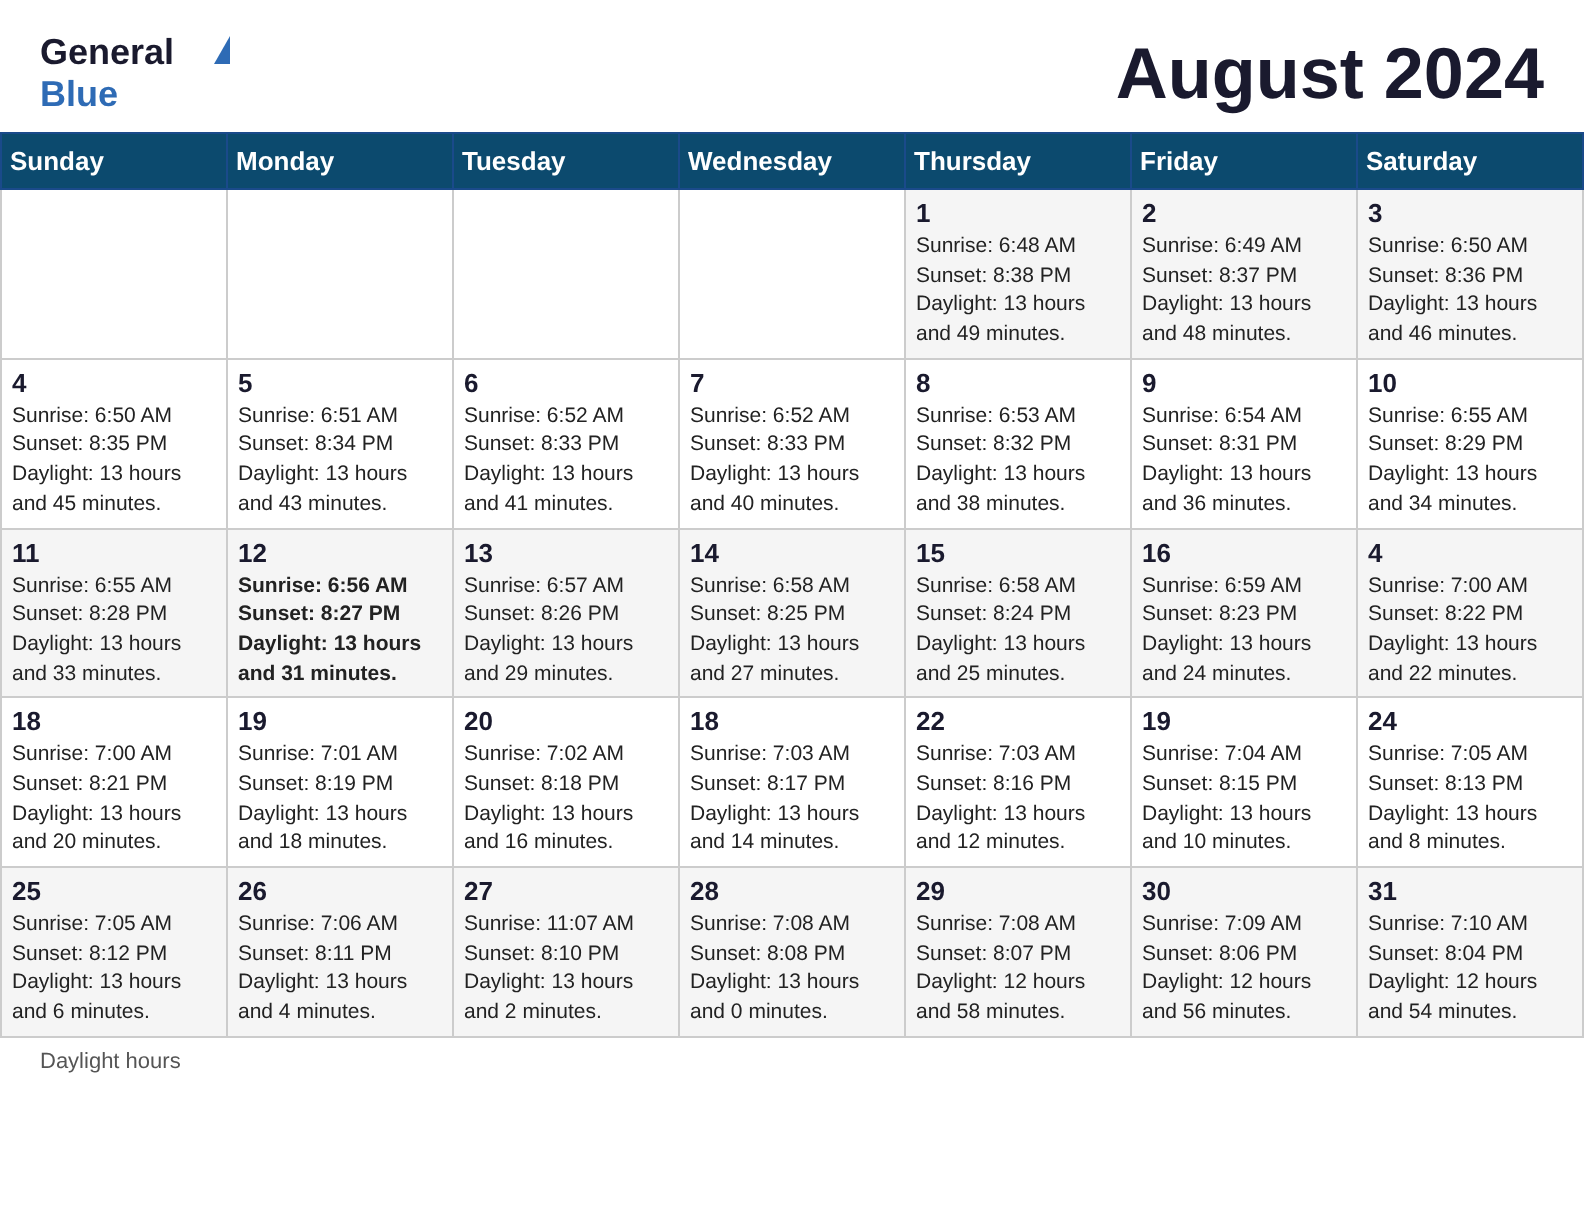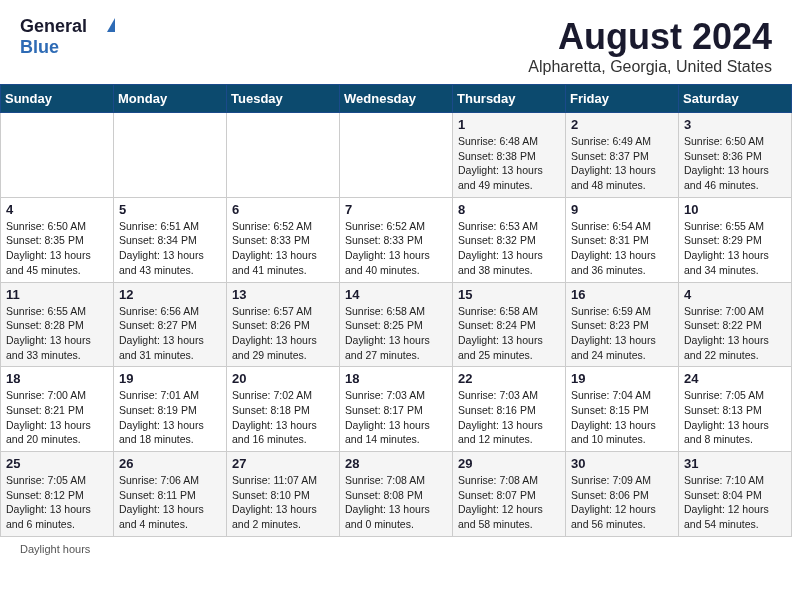--- a/index.html
+++ b/index.html
@@ -112,21 +112,20 @@
 <div class="header">
   <div class="logo">
     <div class="logo-text">
       <span class="logo-general">General</span>
       <div class="logo-triangle"></div>
     </div>
     <span class="logo-blue">Blue</span>
   </div>
   <div class="title-area">
     <h1>August 2024</h1>
-    <h2>Alpharetta, Georgia, United States</h2>
   </div>
 </div>
 
 <table class="calendar">
   <thead>
     <tr>
 
     <th>Sunday</th>
         <th>Monday</th>
         <th>Tuesday</th>
@@ -207,21 +206,21 @@
       </tr>
       <tr>
         <td>
           <span class="day-number">11</span>
           <div class="day-info" style="white-space: pre-line;">Sunrise: 6:55 AM
 Sunset: 8:28 PM
 Daylight: 13 hours and 33 minutes.</div>
         </td>
         <td>
           <span class="day-number">12</span>
-          <div class="day-info" style="white-space: pre-line;">Sunrise: 6:56 AM
+          <div class="day-info" style="white-space: pre-line; font-weight: bold;">Sunrise: 6:56 AM
 Sunset: 8:27 PM
 Daylight: 13 hours and 31 minutes.</div>
         </td>
         <td>
           <span class="day-number">13</span>
           <div class="day-info" style="white-space: pre-line;">Sunrise: 6:57 AM
 Sunset: 8:26 PM
 Daylight: 13 hours and 29 minutes.</div>
         </td>
         <td>

